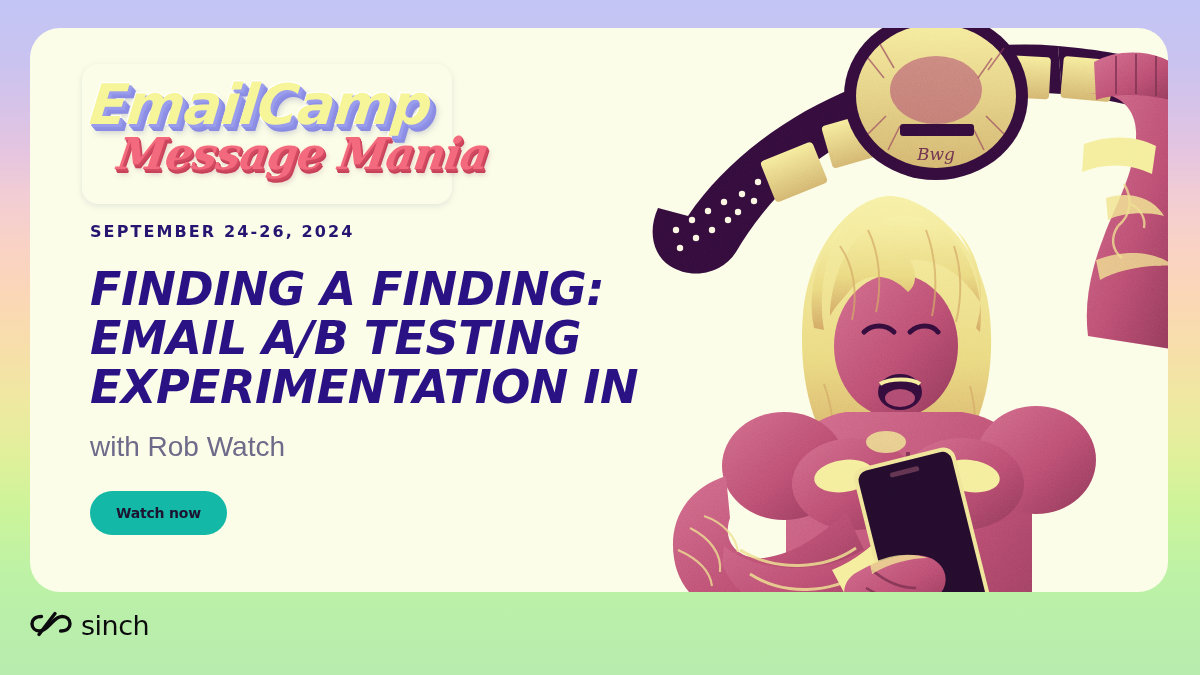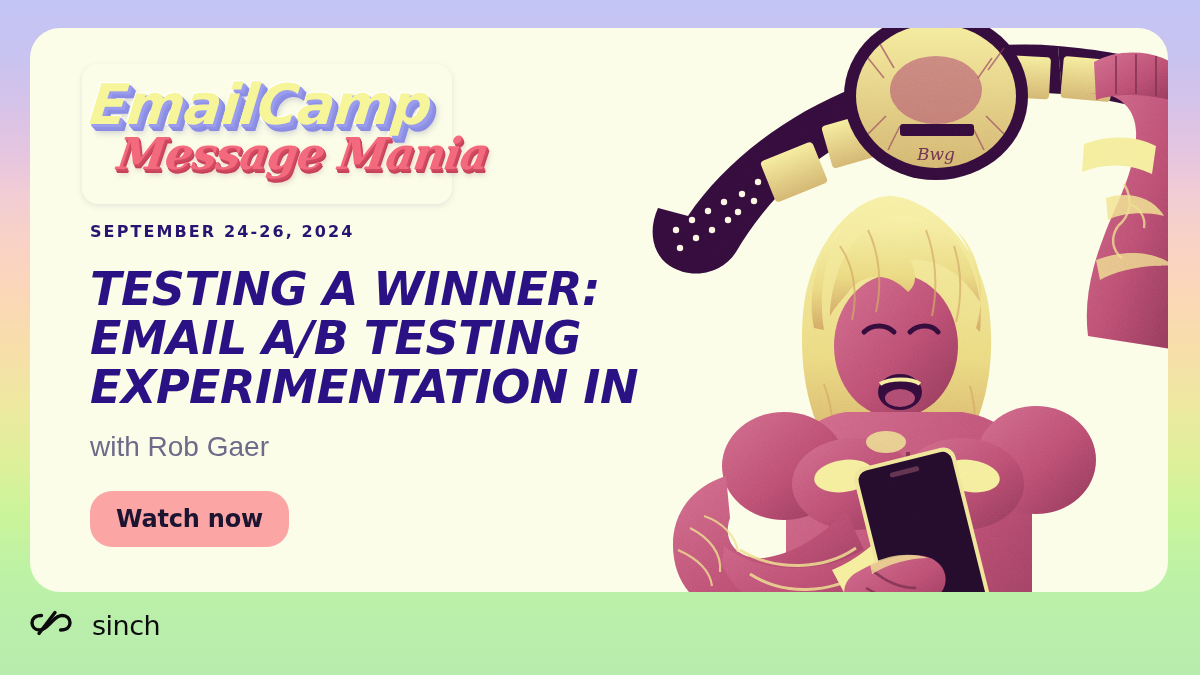--- a/index.html
+++ b/index.html
@@ -140,40 +140,40 @@
     font-family: "Liberation Sans", sans-serif;
     font-size: 28px;
     font-weight: 400;
     color: #6e6a8a;
     margin-bottom: 28px;
   }
 
   
   .cta {
     display: inline-block;
-    background: #fca5a5;
+    background: #14b8a6;
     color: #1c1430;
     font-family: "DejaVu Sans", sans-serif;
-    font-size: 24px;
+    font-size: 14px;
     font-weight: 700;
     padding: 14px 26px;
     border: none;
     border-radius: 22px;
     cursor: pointer;
     letter-spacing: -0.2px;
   }
 
   
   .footer-logo {
     position: absolute;
     left: 30px;
     top: 610px;
     display: flex;
-    align-items: flex-start;
-    gap: 20px;
+    align-items: flex-end;
+    gap: 9px;
     z-index: 8;
   }
   .footer-logo .mark { display: block; }
   .footer-logo .wordmark {
     font-family: "DejaVu Sans", sans-serif;
     font-size: 27px;
     font-weight: 500;
     letter-spacing: -0.5px;
     color: #0b0b0d;
   }
@@ -204,27 +204,27 @@
         <div class="logo-sticker"></div>
         <div class="logo-line1">EmailCamp</div>
         <div class="logo-line2">Message Mania</div>
       </div>
 
       
       <div class="eyebrow">SEPTEMBER 24-26, 2024</div>
 
       
       <h1 class="headline">
-        <span class="ln">TESTING A WINNER:</span>
+        <span class="ln">FINDING A FINDING:</span>
         <span class="ln">EMAIL A/B TESTING</span>
         <span class="ln">EXPERIMENTATION IN</span>
       </h1>
 
       
-      <div class="speaker">with Rob Gaer</div>
+      <div class="speaker">with Rob Watch</div>
 
       
       <button class="cta">Watch now</button>
     </div>
 
     <div class="illustration">
       <svg viewBox="0 0 560 710" xmlns="http://www.w3.org/2000/svg">
         <defs>
 
           <filter id="grain" x="-10%" y="-10%" width="120%" height="120%">

